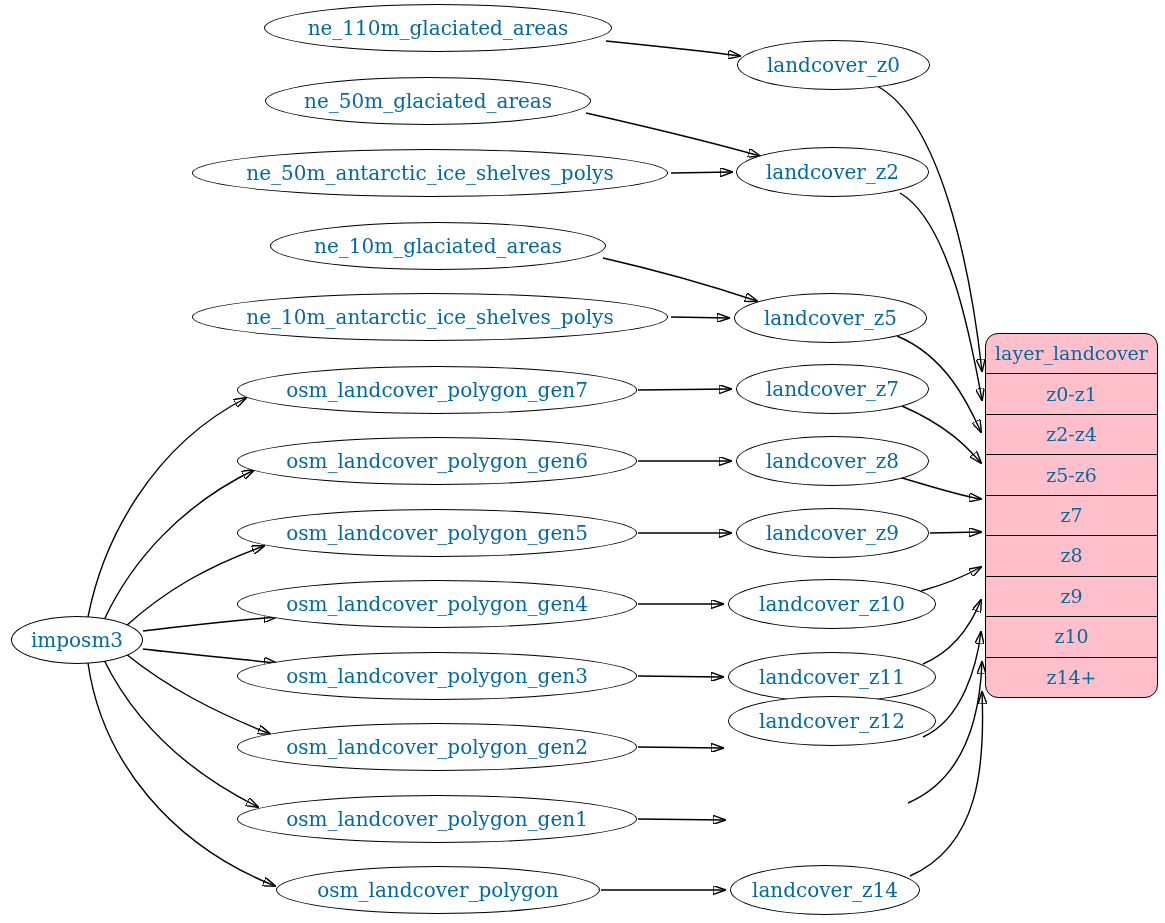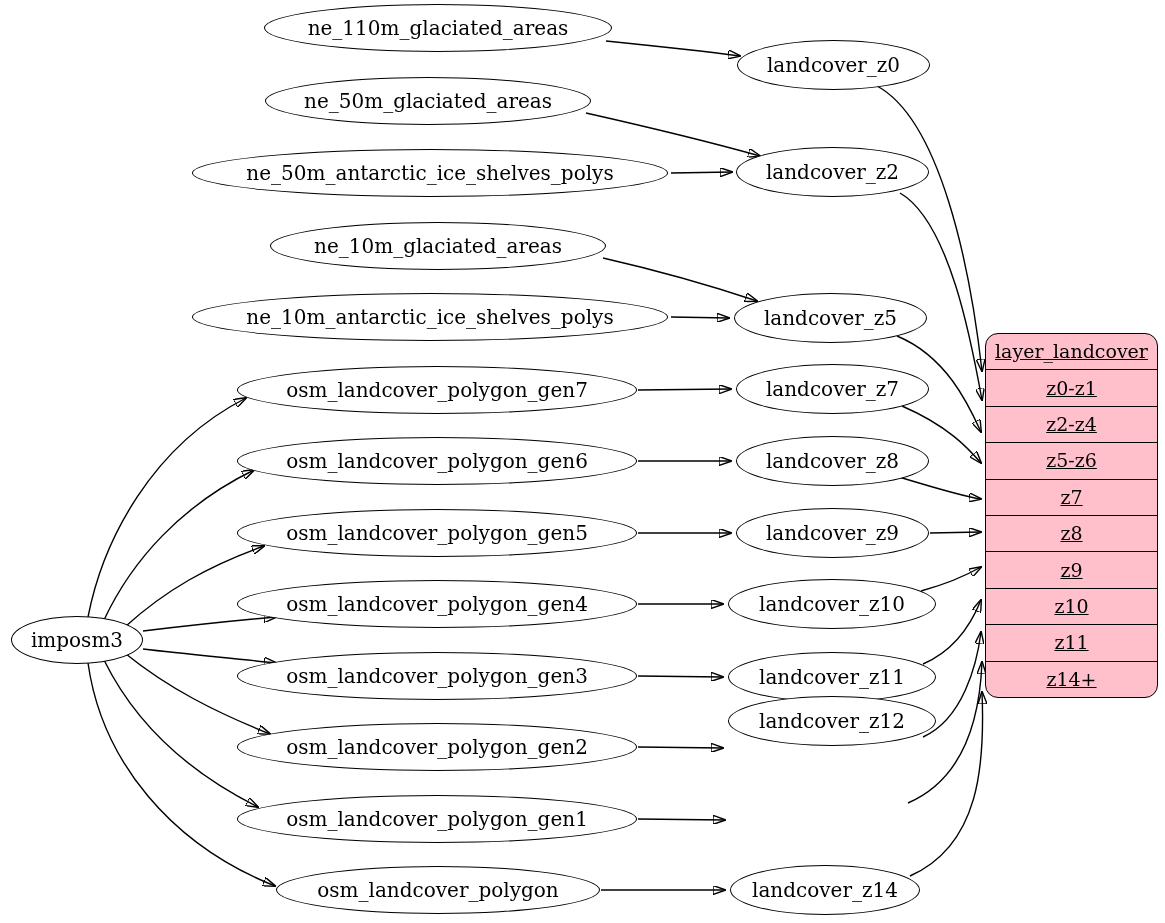--- a/index.html
+++ b/index.html
@@ -1,30 +1,30 @@
 <!DOCTYPE html>
 <html><head>
 <meta charset="utf-8">
 <style>
   html,body{margin:0;padding:0;background:#ffffff;}
   .canvas{
     position:relative;width:1165px;height:923px;background:#ffffff;overflow:hidden;
-    font-family:"DejaVu Serif","Liberation Serif",serif;color:#000000;border-radius:27px;
+    font-family:"DejaVu Serif","Liberation Serif",serif;color:#0369a1;border-radius:27px;
   }
   .edges{position:absolute;left:0;top:0;width:1165px;height:923px;}
   .edges path{fill:none;stroke:#000;stroke-width:1.4px;}
   .node{
     position:absolute;border:1.5px solid #000;border-radius:50%;
     background:#ffffff;display:flex;align-items:center;justify-content:center;
     font-size:20px;white-space:nowrap;box-sizing:border-box;line-height:1;
   }
   .record{
     position:absolute;left:985px;top:333px;width:173px;height:365px;
     border:1.6px solid #000;border-radius:13px;box-sizing:border-box;
-    display:flex;flex-direction:column;overflow:hidden;text-decoration:underline;
+    display:flex;flex-direction:column;overflow:hidden;
   }
   .rcell{
     flex:1;display:flex;align-items:center;justify-content:center;
     font-size:19px;border-top:1.3px solid #000;white-space:nowrap;line-height:1;
   }
   .rcell:first-child{border-top:none;}
 </style>
 </head>
 <body>
 
@@ -101,17 +101,16 @@
 
   <div class="record" style="background-color: rgb(255, 192, 203);">
     <div class="rcell">layer_landcover</div>
     <div class="rcell">z0-z1</div>
     <div class="rcell">z2-z4</div>
     <div class="rcell">z5-z6</div>
     <div class="rcell">z7</div>
     <div class="rcell">z8</div>
     <div class="rcell">z9</div>
     <div class="rcell">z10</div>
-    <div class="rcell">z11</div>
     <div class="rcell">z14+</div>
   </div>
 
 </div>
 
 </body></html>

